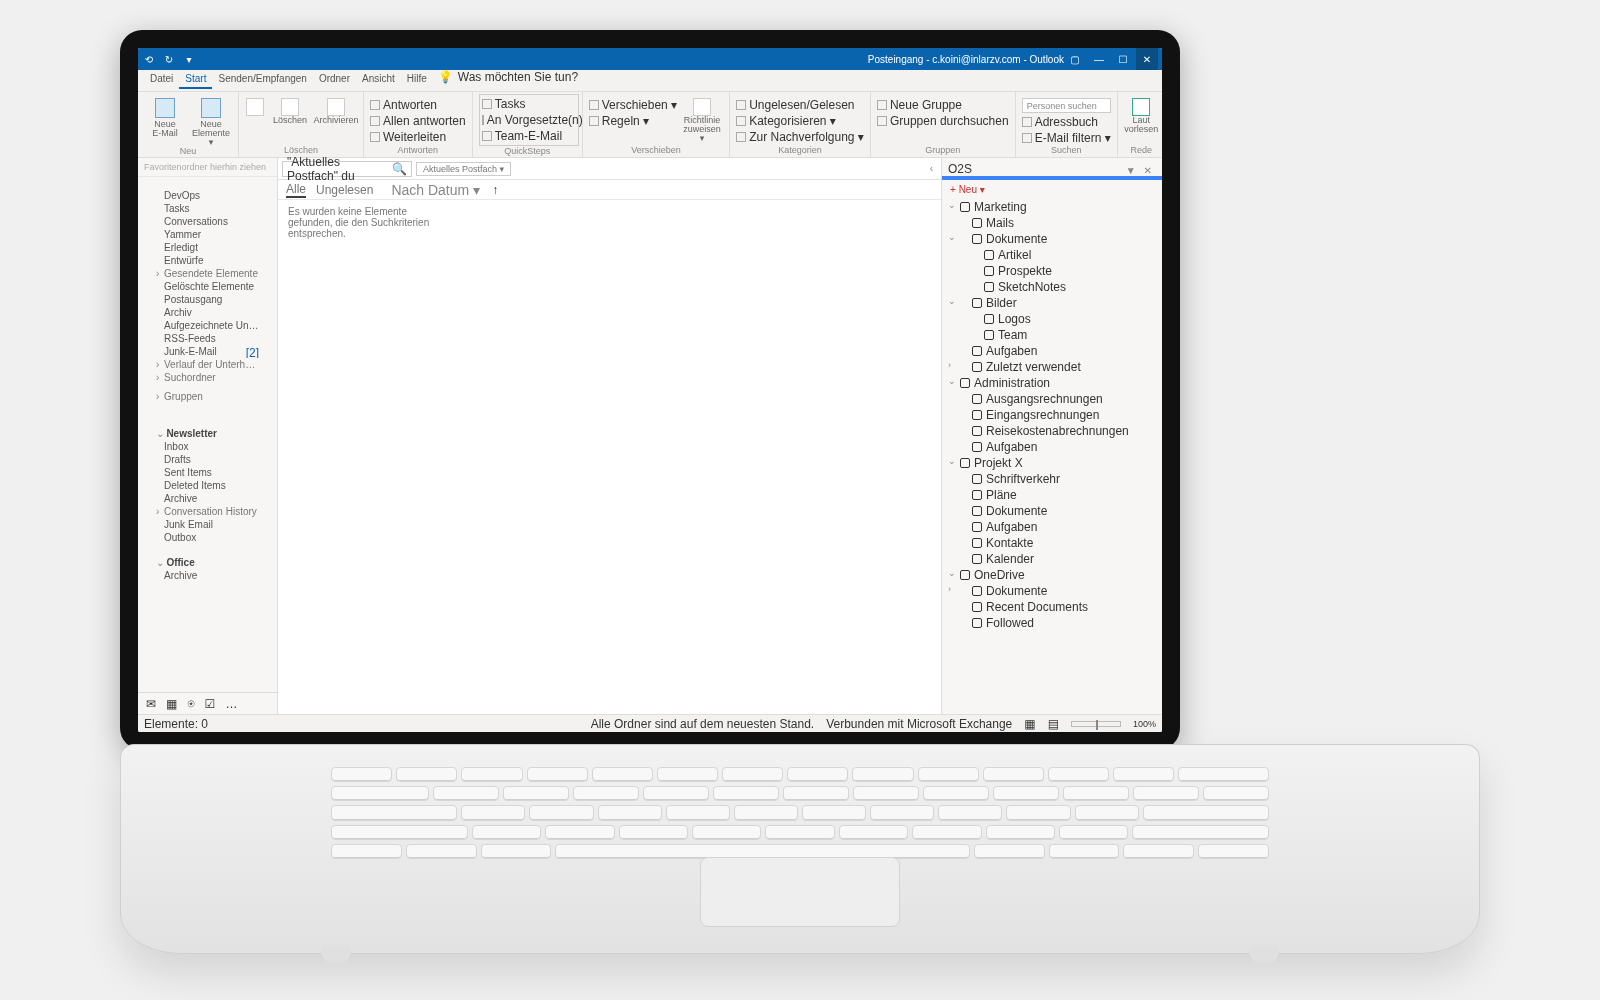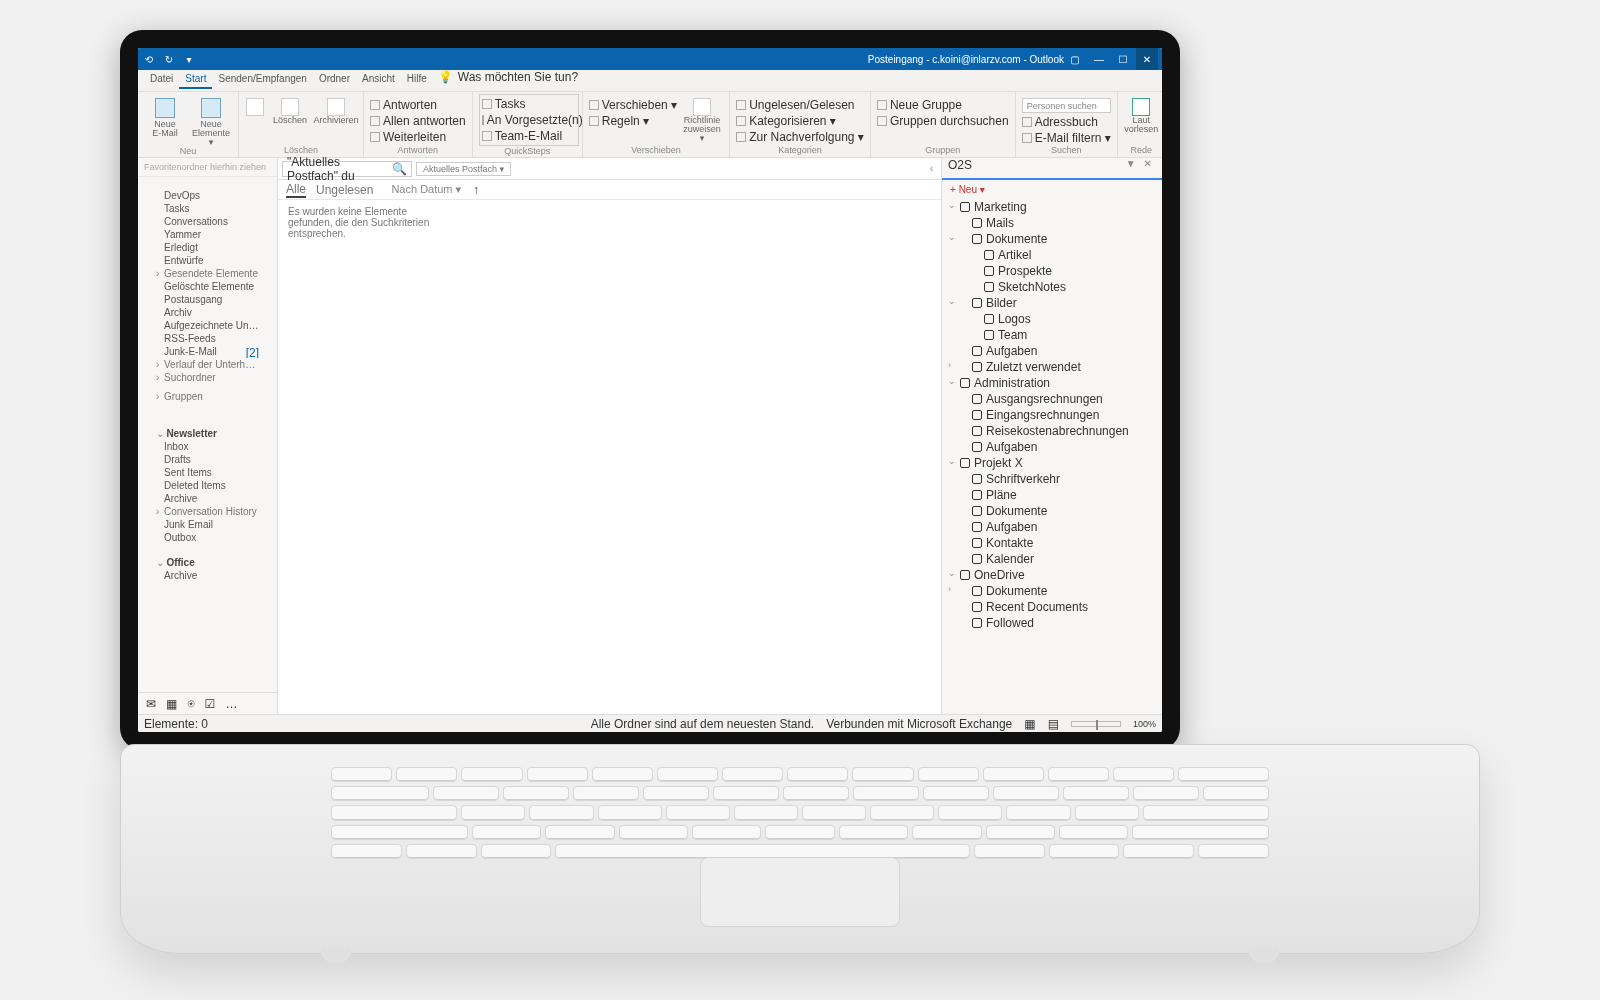--- a/index.html
+++ b/index.html
@@ -58,26 +58,26 @@
 .navbar span{font-size:12px}
 
 .middle{flex:1;display:flex;flex-direction:column;border-right:1px solid #ddd}
 .searchrow{height:22px;border-bottom:1px solid #e0e0e0;display:flex;align-items:center;gap:4px;padding:0 4px}
 .searchrow .sbox{flex:0 0 130px;border:1px solid #ccc;height:16px;display:flex;align-items:center;padding:0 4px;font-size:9px;color:#888;background:#fff}
 .searchrow .scope{font-size:9px;color:#777;border:1px solid #ccc;padding:1px 6px;background:#fff}
 .searchrow .collapse{margin-left:auto;font-size:10px;color:#888;padding:0 4px}
 .filterrow{height:20px;border-bottom:1px solid #e8e8e8;display:flex;align-items:center;gap:10px;padding:0 8px;font-size:10px}
 .filterrow .tab{color:#777}
 .filterrow .tab.active{color:#737373;border-bottom:2px solid #404040}
-.filterrow .sort{margin-left:8px;color:#888;font-size:11px}
+.filterrow .sort{margin-left:8px;color:#888;font-size:14px}
 .filterrow .up{margin-left:2px}
 .emptymsg{padding:6px 10px;font-size:10px;color:#777;max-width:180px}
 
 .o2s{width:220px;background:#f7f6f5;display:flex;flex-direction:column;font-size:10px}
-.o2s .hdr{height:22px;border-bottom:2px solid #3b82f6;display:flex;align-items:flex-start;padding:0 6px;color:#0a64ad;font-size:11px}
+.o2s .hdr{height:22px;border-bottom:4px solid #3b82f6;display:flex;align-items:flex-end;padding:0 6px;color:#0a64ad;font-size:11px}
 .o2s .hdr .sp{flex:1}
 .o2s .hdr .c{color:#888;padding:0 4px;font-size:10px}
 .o2s .neu{padding:4px 8px;color:#c33;font-size:10px}
 .o2s .neu::before{content:"+ ";color:#c33}
 .tree{list-style:none;margin:0;padding:0 4px 6px 4px}
 .tree li{padding:1px 0 1px 14px;font-size:10px;white-space:nowrap;position:relative}
 .tree li .tw{position:absolute;left:2px;color:#888;font-size:9px}
 .tree li .ic{display:inline-block;width:10px;height:10px;margin-right:4px;vertical-align:-1px;border:1px solid;border-radius:2px}
 .ic.red{border-color:#c44}.ic.blue{border-color:#3a78c2}.ic.gray{border-color:#888}
 .lvl2{padding-left:26px!important}.lvl3{padding-left:38px!important}

